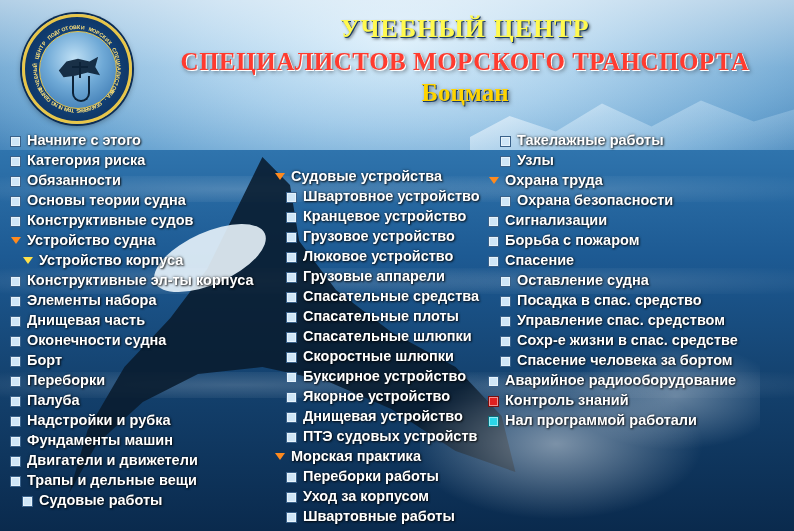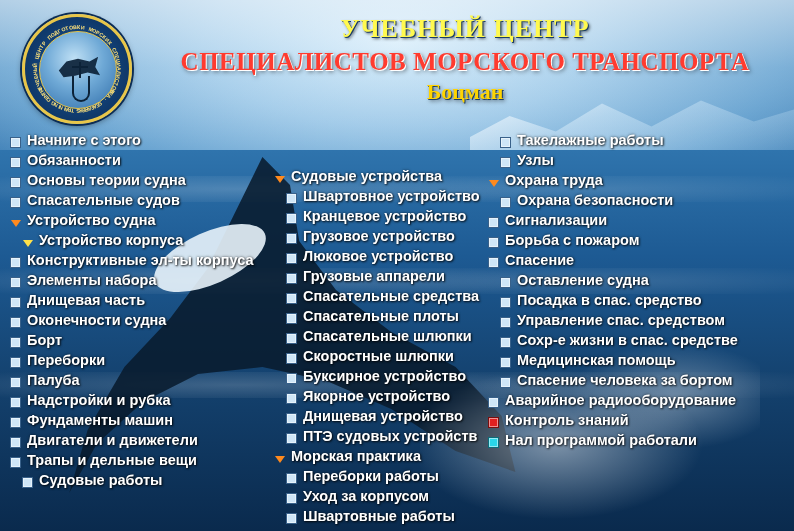--- a/index.html
+++ b/index.html
@@ -104,31 +104,31 @@
     font-size:26px;font-weight:bold;color:#fff94f;letter-spacing:1px;
     text-shadow:1px 1px 0 #1b3c66, 2px 2px 3px rgba(0,0,0,.55);
   }
   .t2{
     font-family:"Liberation Serif", serif;
     font-size:25px;font-weight:bold;color:#ff3b2f;letter-spacing:.5px;margin-top:4px;
     text-shadow:1px 1px 0 #fff, 2px 2px 4px rgba(0,0,0,.5);
   }
   .t3{
     font-family:"Liberation Serif", serif;
-    font-size:22px;font-weight:bold;color:#ffd400;margin-top:3px;
+    font-size:25px;font-weight:bold;color:#ffd400;margin-top:3px;
     text-shadow:1px 1px 0 #1b3c66, 2px 2px 4px rgba(0,0,0,.55);
   }
   
   .cols{position:absolute;left:0;top:132px;width:794px;height:395px;}
   .col{position:absolute;top:0;}
   .col1{left:8px;width:270px;}
   .col2{left:272px;width:248px;margin-top:36px;}
   .col3{left:486px;width:275px;}
   .item{
-    display:flex;align-items:center;gap:6px;
+    display:flex;align-items:flex-start;gap:6px;
     padding:0 2px;margin-bottom:3px;line-height:17px;min-height:17px;
     white-space:nowrap;
   }
   .item .lbl{
     font-size:14.5px;font-weight:bold;color:#ffffff;
     text-shadow:1px 1px 2px rgba(0,0,0,.75), 0 0 3px rgba(0,0,0,.6);
   }
   .bx{
     flex:0 0 auto;width:9px;height:9px;margin-top:4px;
     background:#cfe6f7;border:1px solid #39618a;
@@ -253,29 +253,33 @@
   </div>
 
   <div class="cols">
     <div class="col col1">
         <div class="item">
           <div class="bx"></div>
           <span class="lbl">Начните с этого</span>
         </div>
         <div class="item">
           <div class="bx"></div>
+          <span class="lbl">Категория риска</span>
+        </div>
+        <div class="item">
+          <div class="bx"></div>
           <span class="lbl">Обязанности</span>
         </div>
         <div class="item">
           <div class="bx"></div>
           <span class="lbl">Основы теории судна</span>
         </div>
         <div class="item">
           <div class="bx"></div>
-          <span class="lbl">Спасательные судов</span>
+          <span class="lbl">Конструктивные судов</span>
         </div>
         <div class="item">
           <div class="tri"></div>
           <span class="lbl">Устройство судна</span>
         </div>
         <div class="item ind1">
           <div class="tri yellow"></div>
           <span class="lbl">Устройство корпуса</span>
         </div>
         <div class="item">
@@ -441,24 +445,20 @@
         <div class="item ind1">
           <div class="bx"></div>
           <span class="lbl">Управление спас. средством</span>
         </div>
         <div class="item ind1">
           <div class="bx"></div>
           <span class="lbl">Сохр-е жизни в спас. средстве</span>
         </div>
         <div class="item ind1">
           <div class="bx"></div>
-          <span class="lbl">Медицинская помощь</span>
-        </div>
-        <div class="item ind1">
-          <div class="bx"></div>
           <span class="lbl">Спасение человека за бортом</span>
         </div>
         <div class="item">
           <div class="bx"></div>
           <span class="lbl">Аварийное радиооборудование</span>
         </div>
         <div class="item">
           <div class="bx red"></div>
           <span class="lbl">Контроль знаний</span>
         </div>

